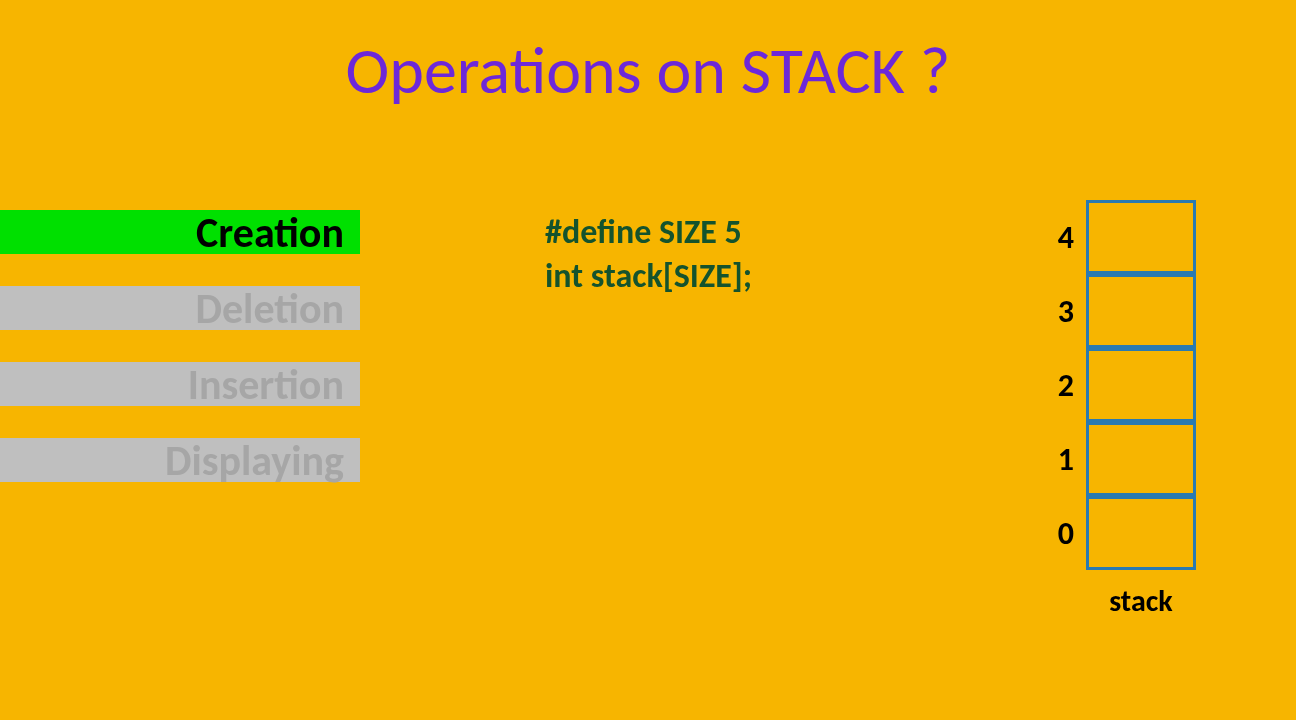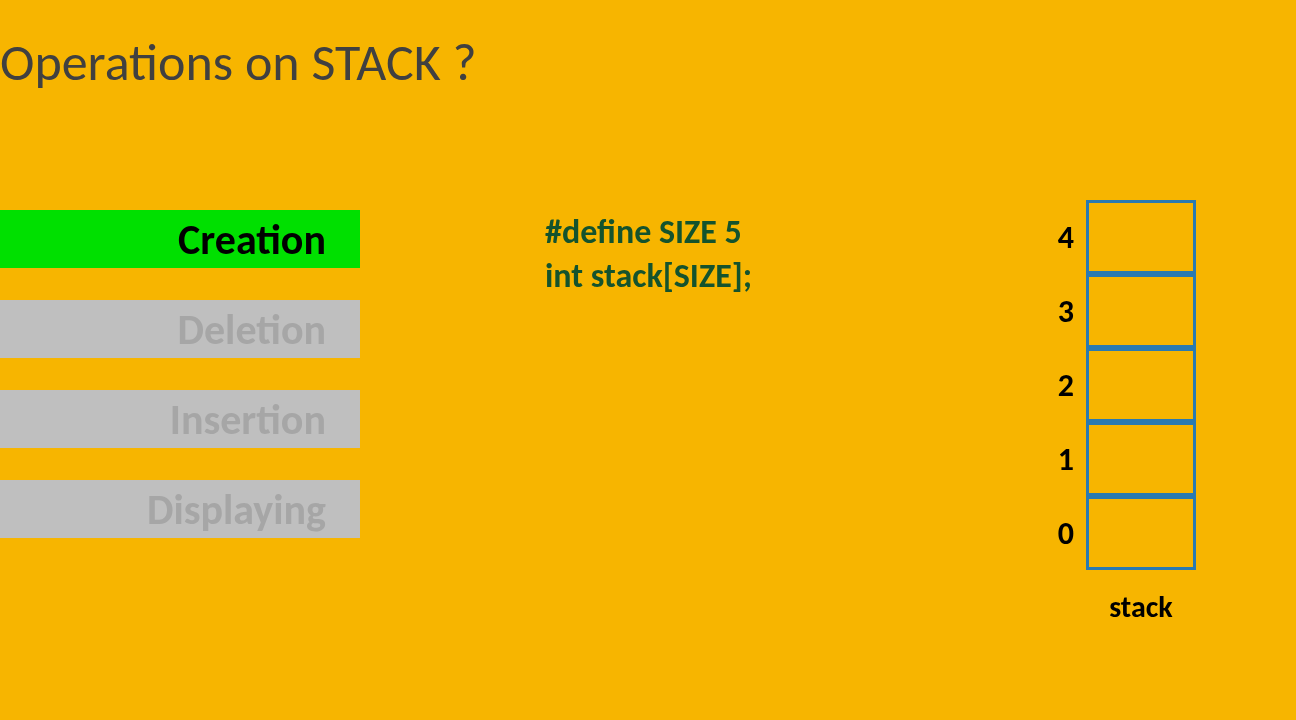--- a/index.html
+++ b/index.html
@@ -9,37 +9,38 @@
     background: #f7b500;
     font-family: "Segoe UI", Calibri, Arial, sans-serif;
     position: relative;
     overflow: hidden;
   }
   .title {
     position: absolute;
     top: 30px;
     left: 0;
     right: 0;
-    font-size: 52px;
+    text-align: center;
+    font-size: 66px;
     font-weight: 400;
-    color: #404040;
+    color: #6d28d9;
   }
   .ops {
     position: absolute;
     left: 0;
     top: 210px;
     width: 360px;
   }
   .op-item {
-    height: 58px;
+    height: 44px;
     margin-bottom: 32px;
     display: flex;
     align-items: center;
     justify-content: flex-end;
-    padding-right: 34px;
+    padding-right: 16px;
     font-size: 42px;
     font-weight: 600;
   }
   .op-active { background: #00e000; color: #000; }
   .op-inactive { background: #bfbfbf; color: #a6a6a6; }
   .code {
     position: absolute;
     left: 545px;
     top: 210px;
     font-size: 34px;
@@ -65,21 +66,21 @@
     font-weight: 600;
     color: #000;
   }
   .stack-cell {
     width: 110px;
     height: 74px;
     border: 3px solid #2a7ab0;
     background: #f7b500;
   }
   .stack-label {
-    margin-top: 18px;
+    margin-top: 12px;
     text-align: center;
     font-size: 30px;
     font-weight: 600;
     color: #000;
     padding-left: 40px;
   }
 </style>
 </head>
 <body>
 

